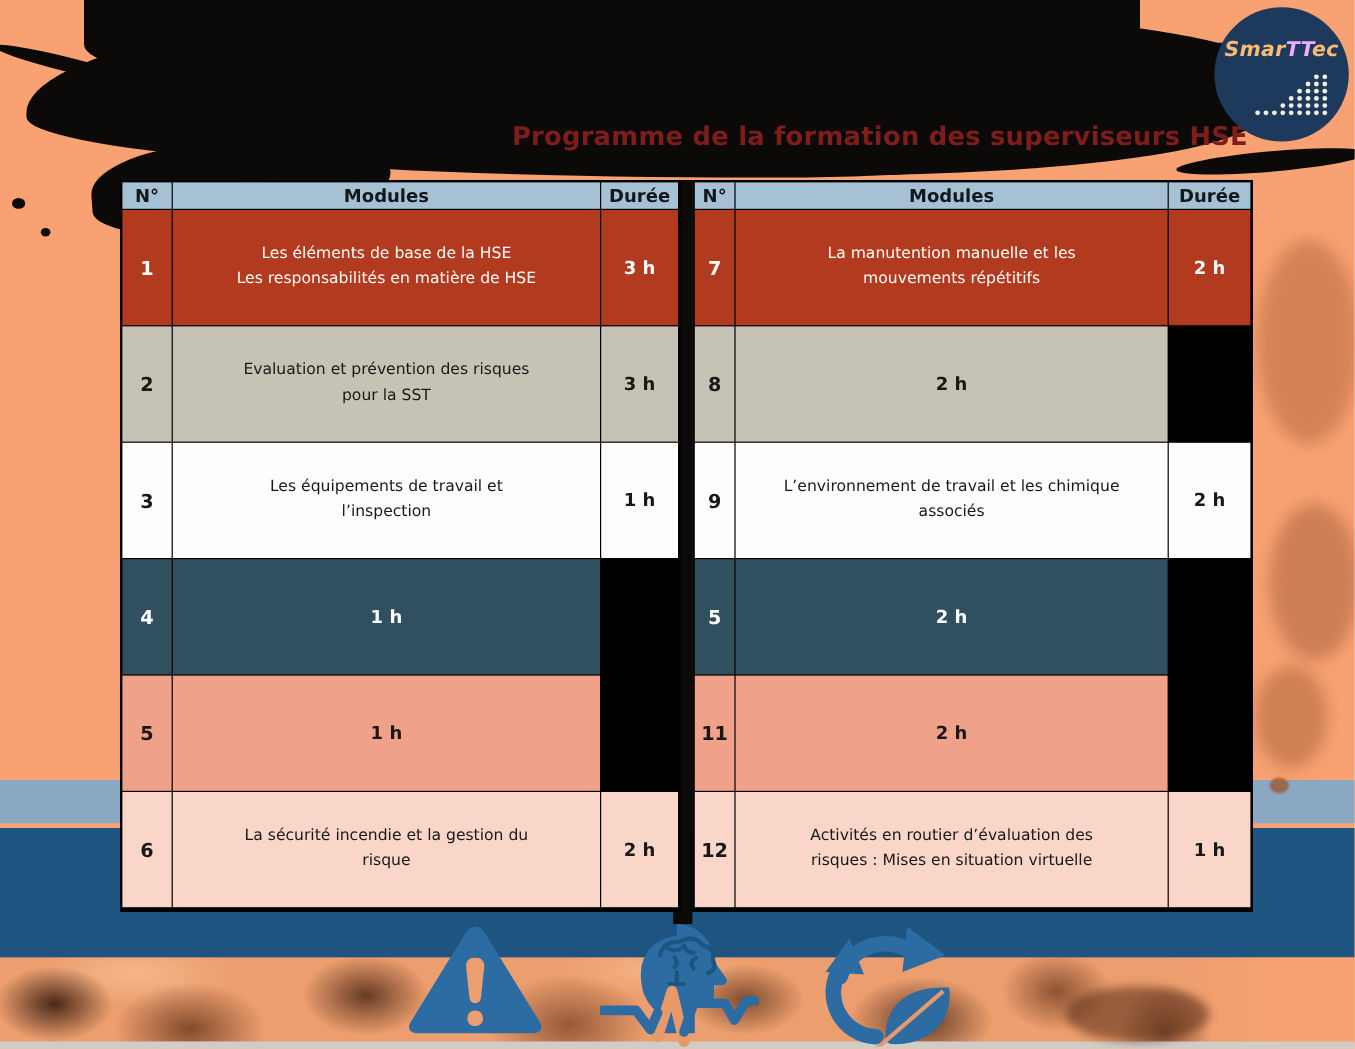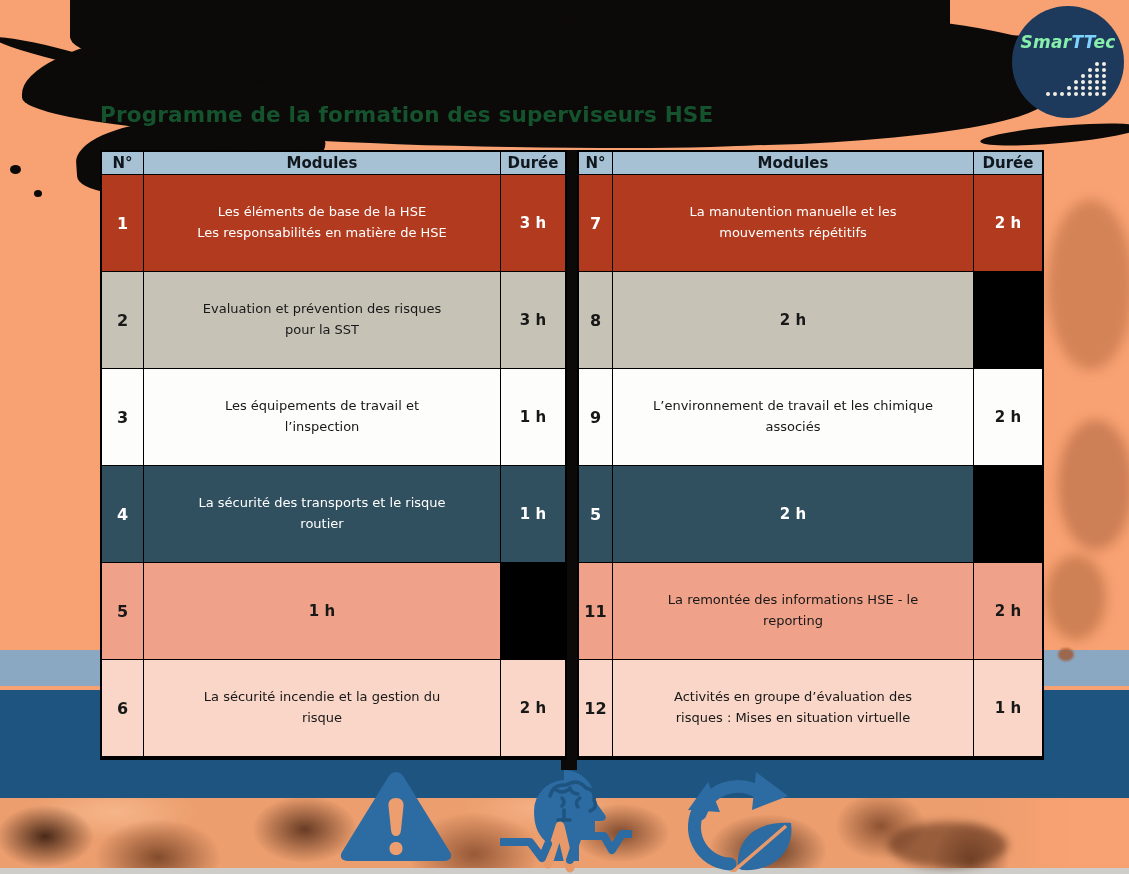--- a/index.html
+++ b/index.html
@@ -43,28 +43,28 @@
 
   
   .grunge{position:absolute;border-radius:50%;filter:blur(6px);}
   .g1{left:1048px;top:200px;width:85px;height:170px;background:rgba(128,63,28,.30);}
   .g2{left:1058px;top:420px;width:75px;height:130px;background:rgba(118,58,26,.33);}
   .g3{left:1046px;top:555px;width:60px;height:85px;background:rgba(130,68,30,.35);}
   .g4{left:1058px;top:648px;width:16px;height:13px;background:rgba(160,82,40,.75);filter:blur(1px);}
   .g5{left:888px;top:822px;width:120px;height:46px;background:rgba(84,42,20,.55);filter:blur(4px);}
 
   
-  .title{position:absolute;left:100px;top:102px;width:940px;text-align:left;
-    color:#14532d;font-size:21.5px;font-weight:700;letter-spacing:.2px;}
+  .title{position:absolute;left:100px;top:102px;width:940px;text-align:right;
+    color:#7f1d1d;font-size:21.5px;font-weight:700;letter-spacing:.2px;}
 
   
   .logo{position:absolute;left:1012px;top:6px;width:112px;height:112px;border-radius:50%;
     background:#1d3a5c;display:flex;flex-direction:column;align-items:center;}
   .logo-text{margin-top:26px;font-style:italic;font-weight:700;font-size:17px;letter-spacing:.3px;}
-  .logo-text .cream{color:#86efac;} .logo-text .red{color:#7dd3fc;}
+  .logo-text .cream{color:#fdba74;} .logo-text .red{color:#f0abfc;}
   .logo-dots{margin-top:6px;margin-left:18px;}
 
   
   .divider{position:absolute;left:561px;top:150px;width:16px;height:620px;background:#0c0a08;}
 
   
   .tbl{position:absolute;top:150px;width:463px;display:grid;
     grid-template-rows:22px repeat(6,96px);gap:1px;background:#000;
     border:2px solid #000;border-bottom:4px solid #000;}
   .tbl-left{left:100px;} .tbl-right{left:577px;}
@@ -179,22 +179,20 @@
       <div class="cell dur theme-gray">3 h</div>
     </div>
     <div class="trow">
       <div class="cell num theme-white">3</div>
       <div class="cell mod theme-white">Les équipements de travail et
 l’inspection</div>
       <div class="cell dur theme-white">1 h</div>
     </div>
     <div class="trow">
       <div class="cell num theme-slate">4</div>
-      <div class="cell mod theme-slate">La sécurité des transports et le risque
-routier</div>
       <div class="cell dur theme-slate">1 h</div>
     </div>
     <div class="trow">
       <div class="cell num theme-salmon">5</div>
       <div class="cell dur theme-salmon">1 h</div>
     </div>
     <div class="trow">
       <div class="cell num theme-pink">6</div>
       <div class="cell mod theme-pink">La sécurité incendie et la gestion du
 risque</div>
@@ -223,27 +221,25 @@
       <div class="cell mod theme-white">L’environnement de travail et les chimique
 associés</div>
       <div class="cell dur theme-white">2 h</div>
     </div>
     <div class="trow">
       <div class="cell num theme-slate">5</div>
       <div class="cell dur theme-slate">2 h</div>
     </div>
     <div class="trow">
       <div class="cell num theme-salmon">11</div>
-      <div class="cell mod theme-salmon">La remontée des informations HSE - le
-reporting</div>
       <div class="cell dur theme-salmon">2 h</div>
     </div>
     <div class="trow">
       <div class="cell num theme-pink">12</div>
-      <div class="cell mod theme-pink">Activités en groupe d’évaluation des
+      <div class="cell mod theme-pink">Activités en routier d’évaluation des
 risques : Mises en situation virtuelle</div>
       <div class="cell dur theme-pink">1 h</div>
     </div>
   </div>
 
   <svg class="icon icon-warning" width="120" height="96" viewBox="0 0 120 96">
     <path fill-rule="evenodd" fill="#2d6ba3" d="M60 4 C64 4 67 7 69 11 L114 84 C117 89 114 93 108 93 L12 93 C6 93 3 89 6 84 L51 11 C53 7 56 4 60 4 Z
          M60 30 C55 30 52 33 52.5 38 L55 62 C55.4 66 57 68 60 68 C63 68 64.6 66 65 62 L67.5 38 C68 33 65 30 60 30 Z
          M60 74 C56 74 53.5 76.5 53.5 80.5 C53.5 84.5 56 87 60 87 C64 87 66.5 84.5 66.5 80.5 C66.5 76.5 64 74 60 74 Z"></path>
   </svg>

